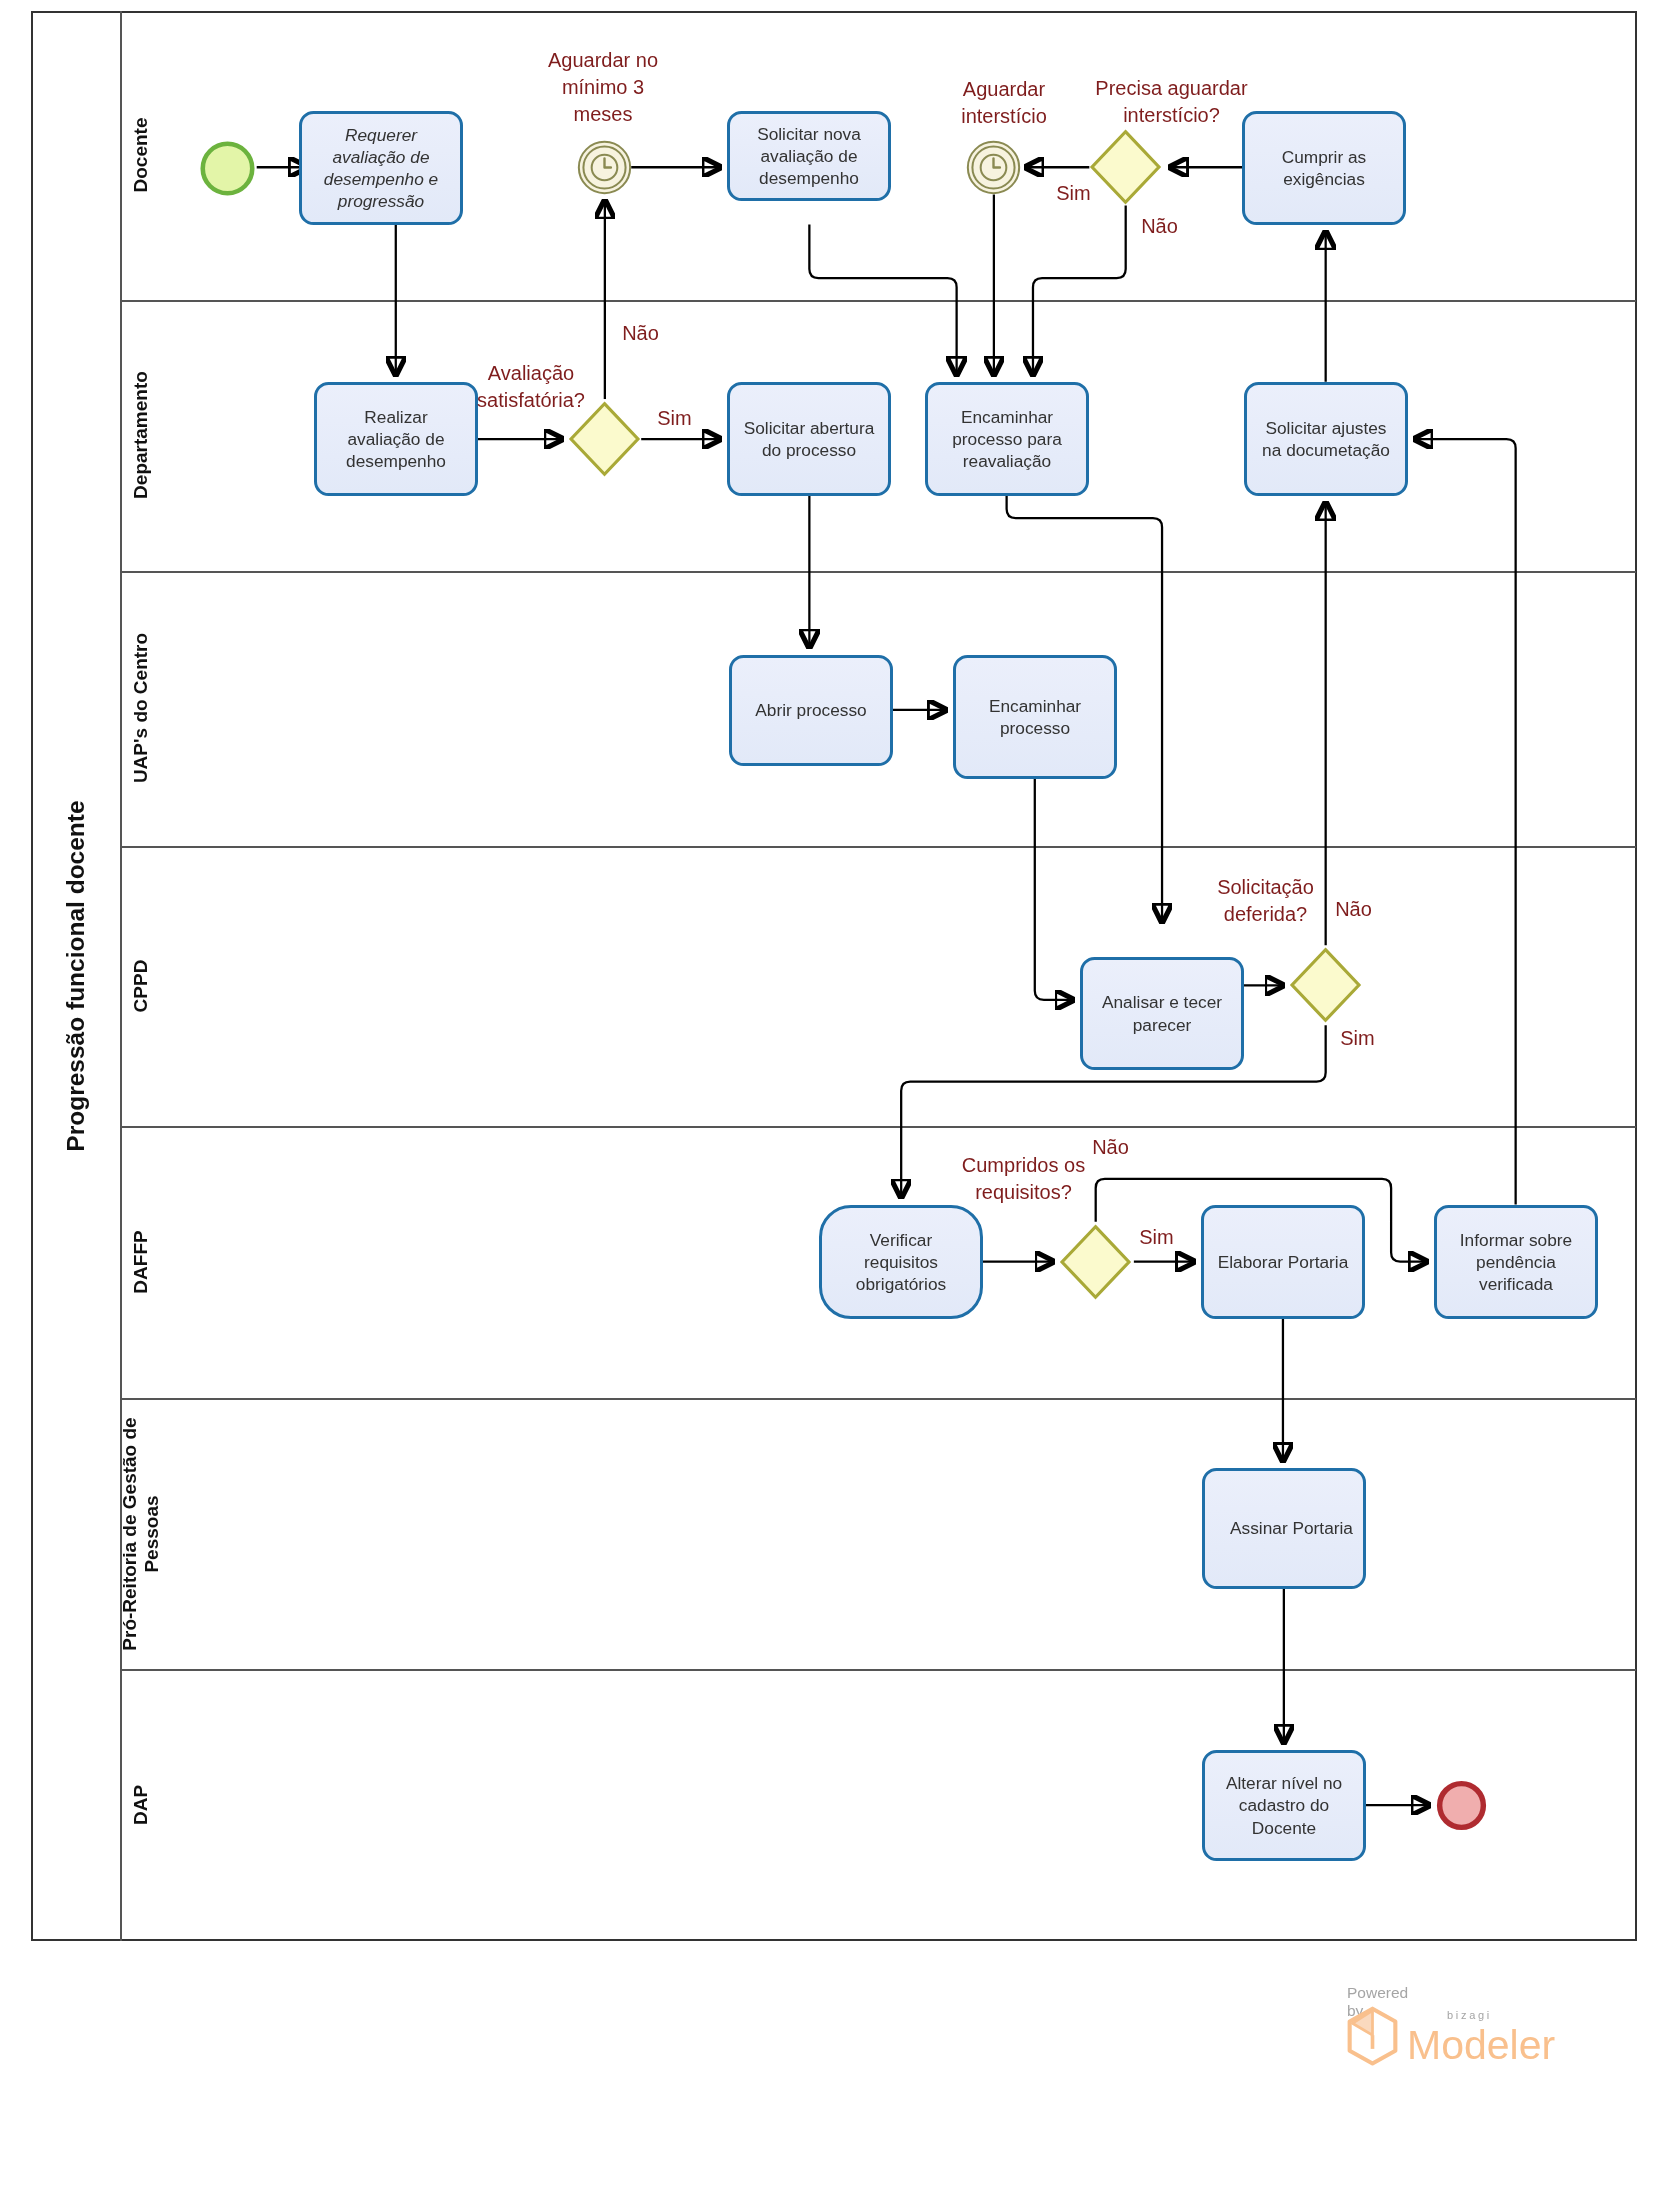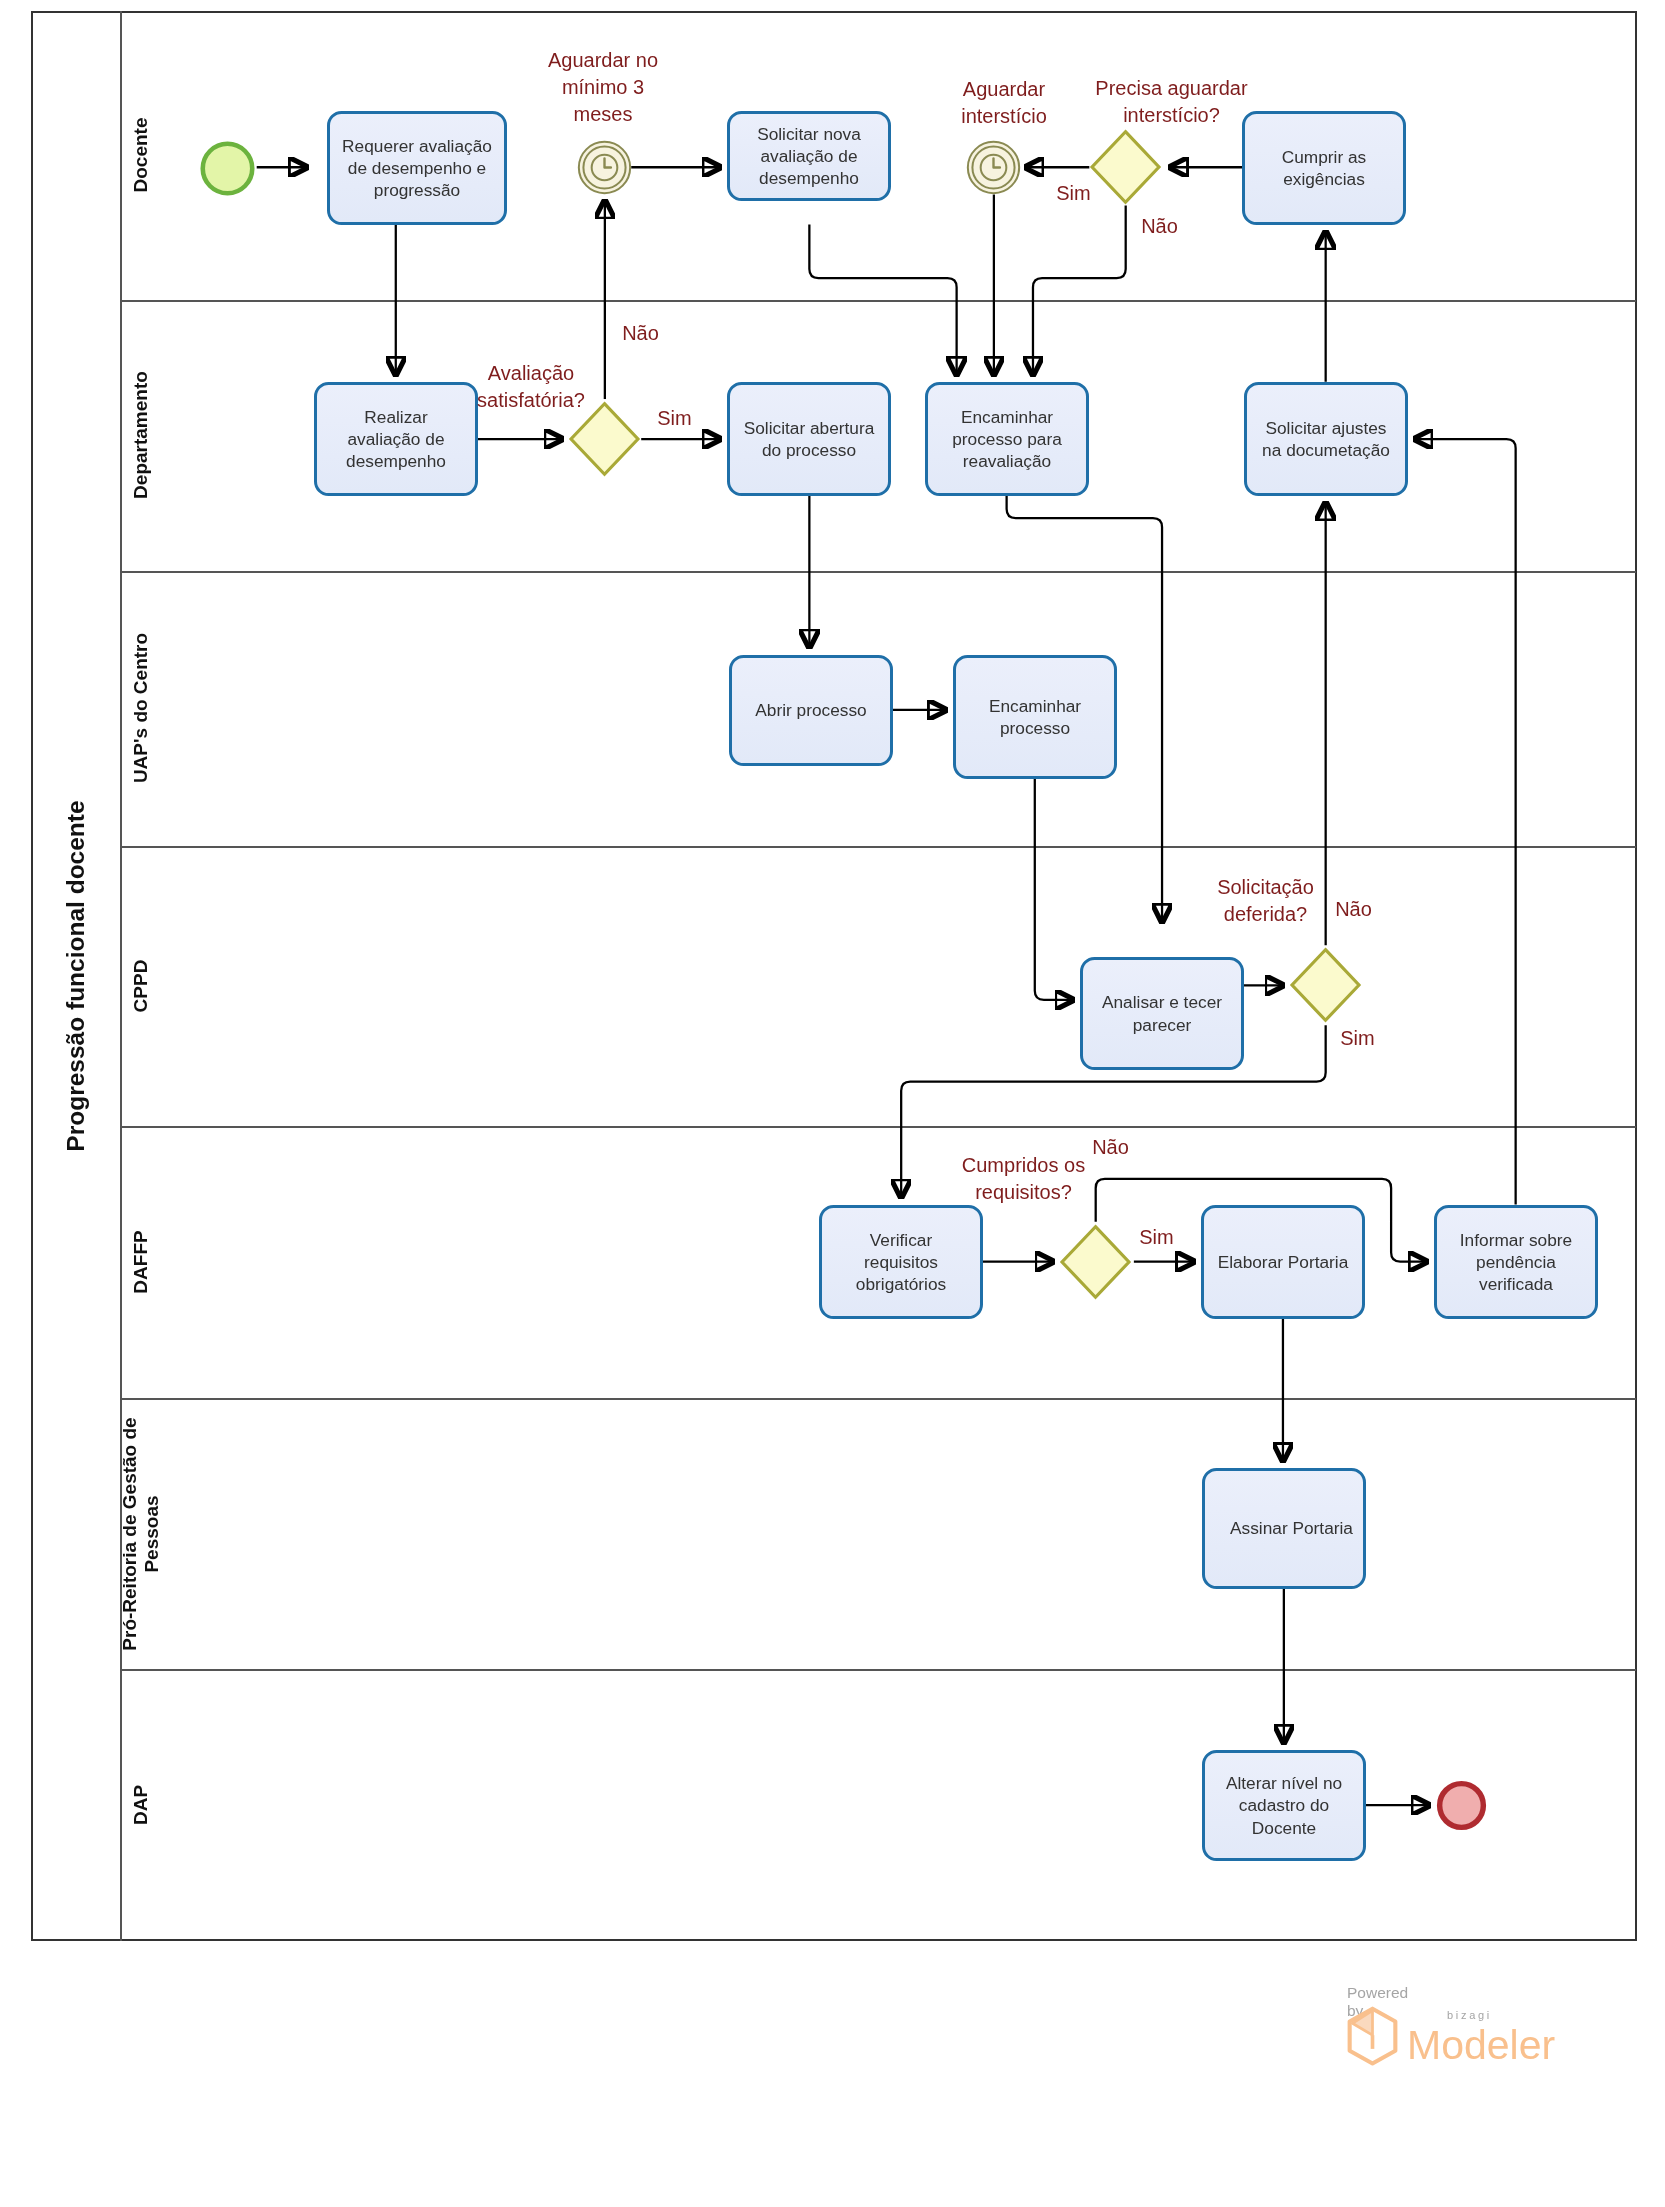--- a/index.html
+++ b/index.html
@@ -124,31 +124,31 @@
   <svg class="node" style="left:1089px;top:129px;" width="73" height="76" viewBox="0 0 80 84">
     <polygon class="gw-shape" points="40,3 77,42 40,81 3,42"></polygon>
   </svg>
   <svg class="node" style="left:1289px;top:947px;" width="73" height="76" viewBox="0 0 80 84">
     <polygon class="gw-shape" points="40,3 77,42 40,81 3,42"></polygon>
   </svg>
   <svg class="node" style="left:1059px;top:1224px;" width="73" height="76" viewBox="0 0 80 84">
     <polygon class="gw-shape" points="40,3 77,42 40,81 3,42"></polygon>
   </svg>
 
-  <div class="task" style="left:327px;top:111px;width:180px;height:114px;">Requerer avaliação de desempenho e progressão</div>
+  <div class="task" style="left:299px;top:111px;width:164px;height:114px;font-style:italic;">Requerer avaliação de desempenho e progressão</div>
   <div class="task" style="left:727px;top:111px;width:164px;height:90px;">Solicitar nova avaliação de desempenho</div>
   <div class="task" style="left:1242px;top:111px;width:164px;height:114px;">Cumprir as exigências</div>
   <div class="task" style="left:314px;top:382px;width:164px;height:114px;">Realizar avaliação de desempenho</div>
   <div class="task" style="left:727px;top:382px;width:164px;height:114px;">Solicitar abertura do processo</div>
   <div class="task" style="left:925px;top:382px;width:164px;height:114px;">Encaminhar processo para reavaliação</div>
   <div class="task" style="left:1244px;top:382px;width:164px;height:114px;">Solicitar ajustes na documetação</div>
   <div class="task" style="left:729px;top:655px;width:164px;height:111px;">Abrir processo</div>
   <div class="task" style="left:953px;top:655px;width:164px;height:124px;">Encaminhar processo</div>
   <div class="task" style="left:1080px;top:929px;width:164px;height:113px;margin-top:28px;">Analisar e tecer parecer</div>
-  <div class="task" style="left:819px;top:1205px;width:164px;height:114px;">Verificar requisitos obrigatórios</div>
+  <div class="task" style="left:819px;top:1205px;width:164px;height:114px;border-radius:32px;">Verificar requisitos obrigatórios</div>
   <div class="task" style="left:1201px;top:1205px;width:164px;height:114px;">Elaborar Portaria</div>
   <div class="task" style="left:1434px;top:1205px;width:164px;height:114px;">Informar sobre pendência verificada</div>
   <div class="task" style="left:1202px;top:1468px;width:164px;height:121px;padding-left:24px;">Assinar Portaria</div>
   <div class="task" style="left:1202px;top:1750px;width:164px;height:111px;">Alterar nível no cadastro do Docente</div>
 
   <div class="flabel" style="left:544px;top:47px;width:118px;">Aguardar no mínimo 3 meses</div>
   <div class="flabel" style="left:954px;top:76px;width:100px;">Aguardar interstício</div>
   <div class="flabel" style="left:472px;top:360px;width:118px;">Avaliação satisfatória?</div>
   <div class="flabel" style="left:1094px;top:75px;width:155px;">Precisa aguardar interstício?</div>
   <div class="flabel" style="left:1211px;top:874px;width:109px;">Solicitação deferida?</div>

